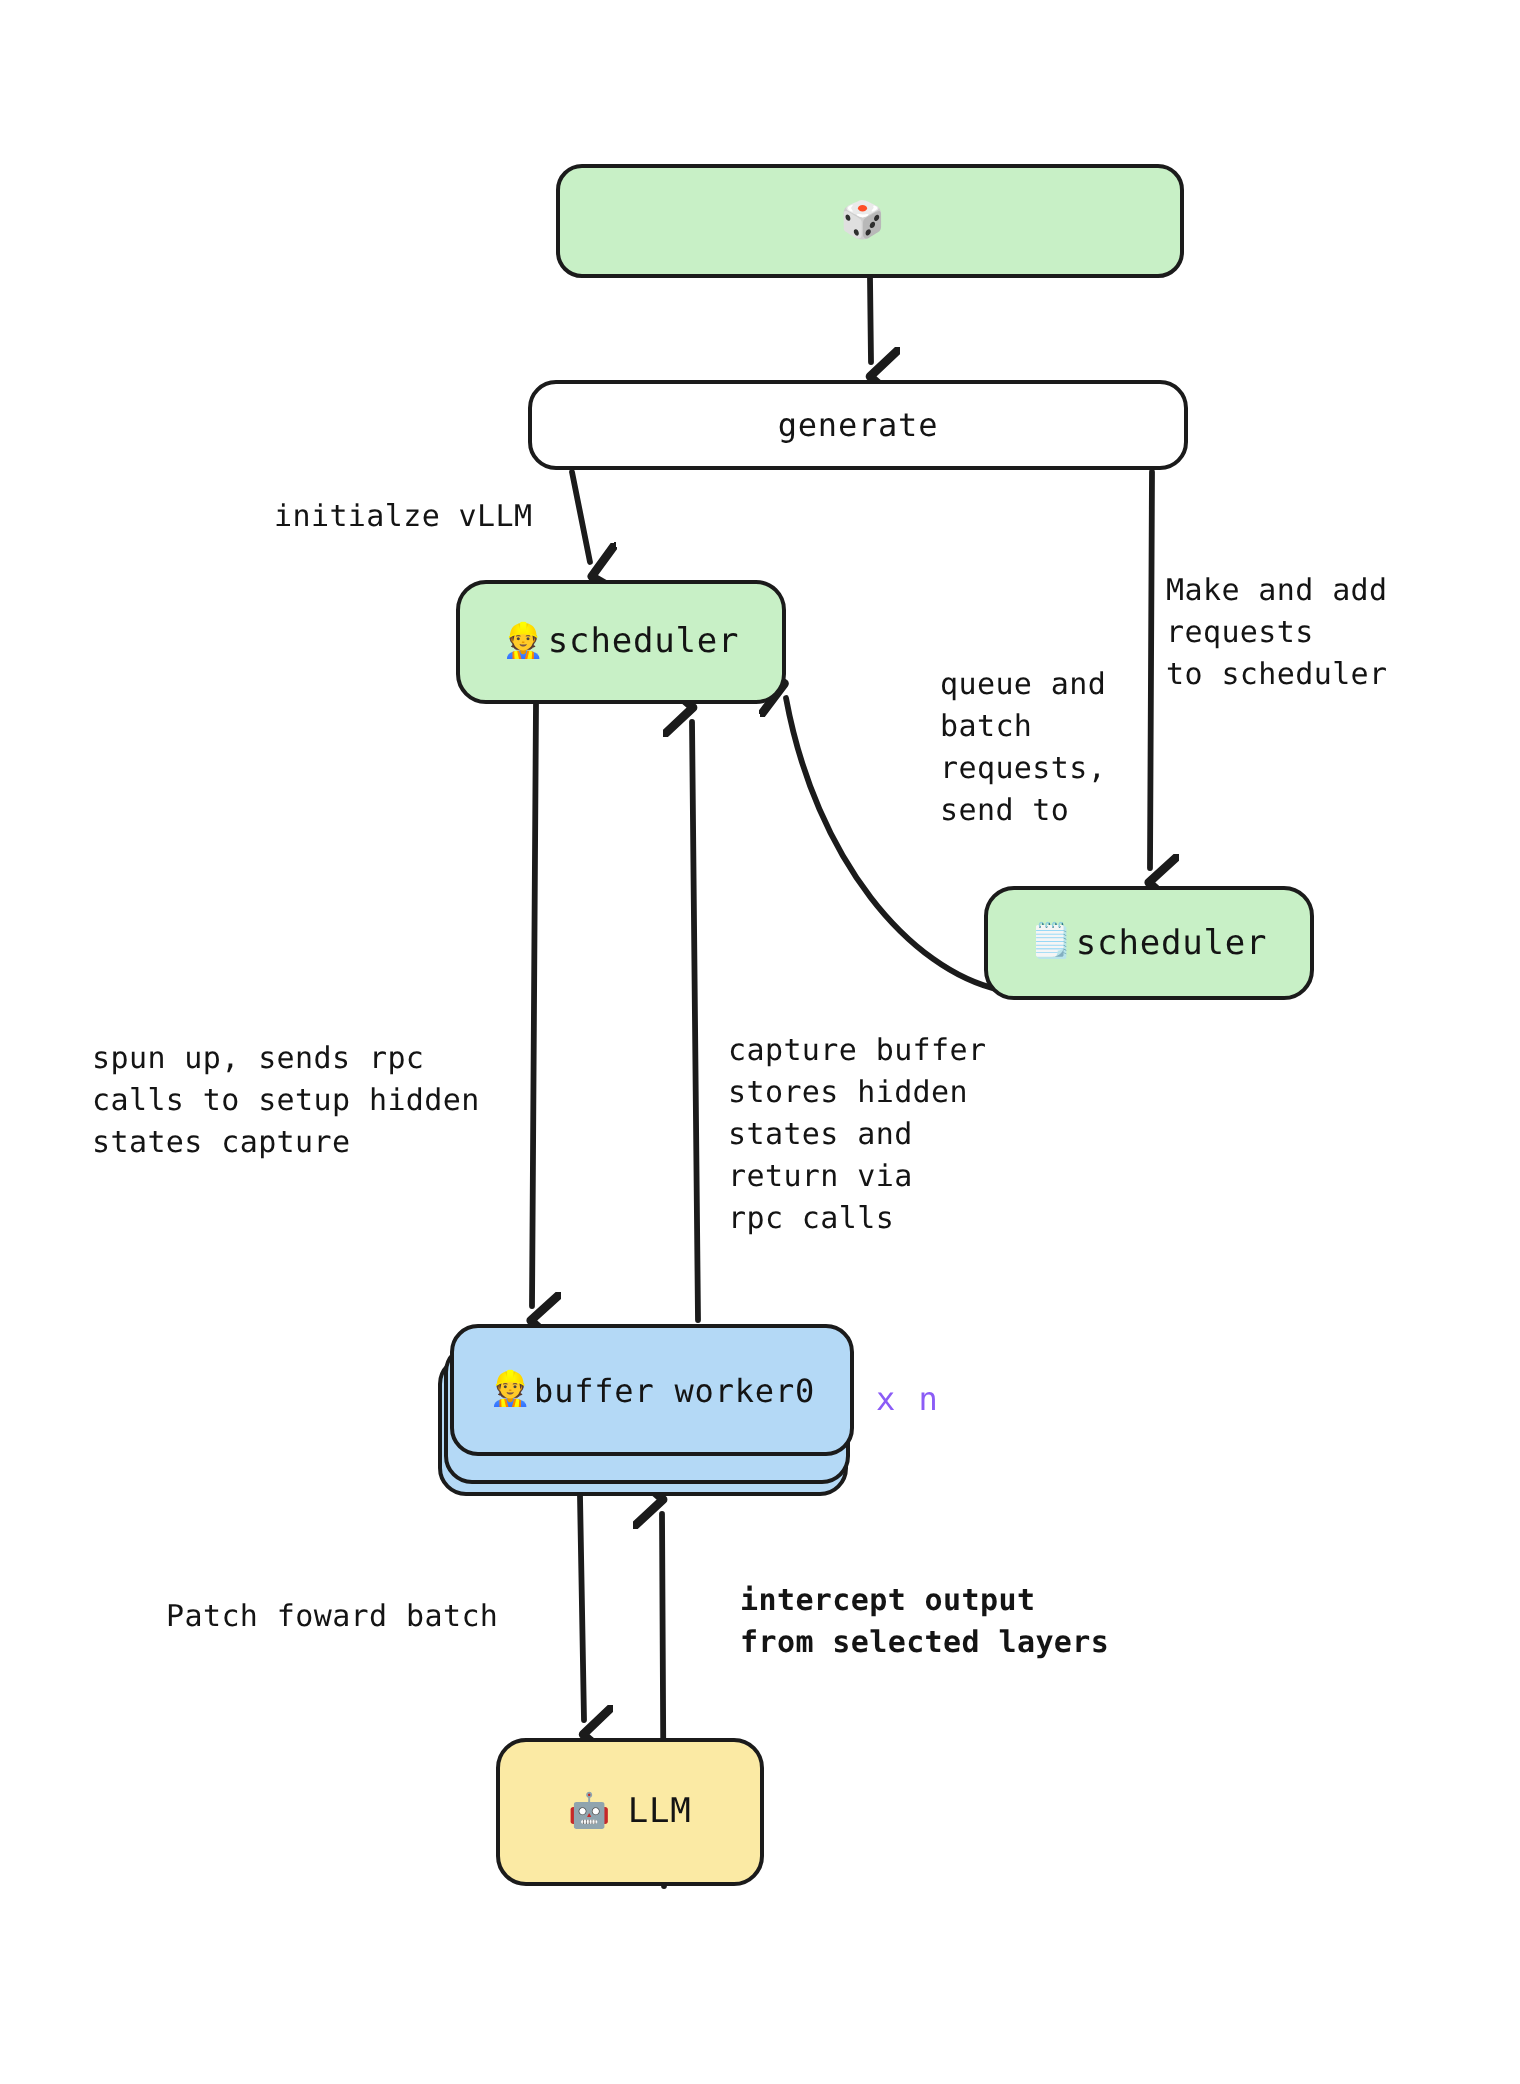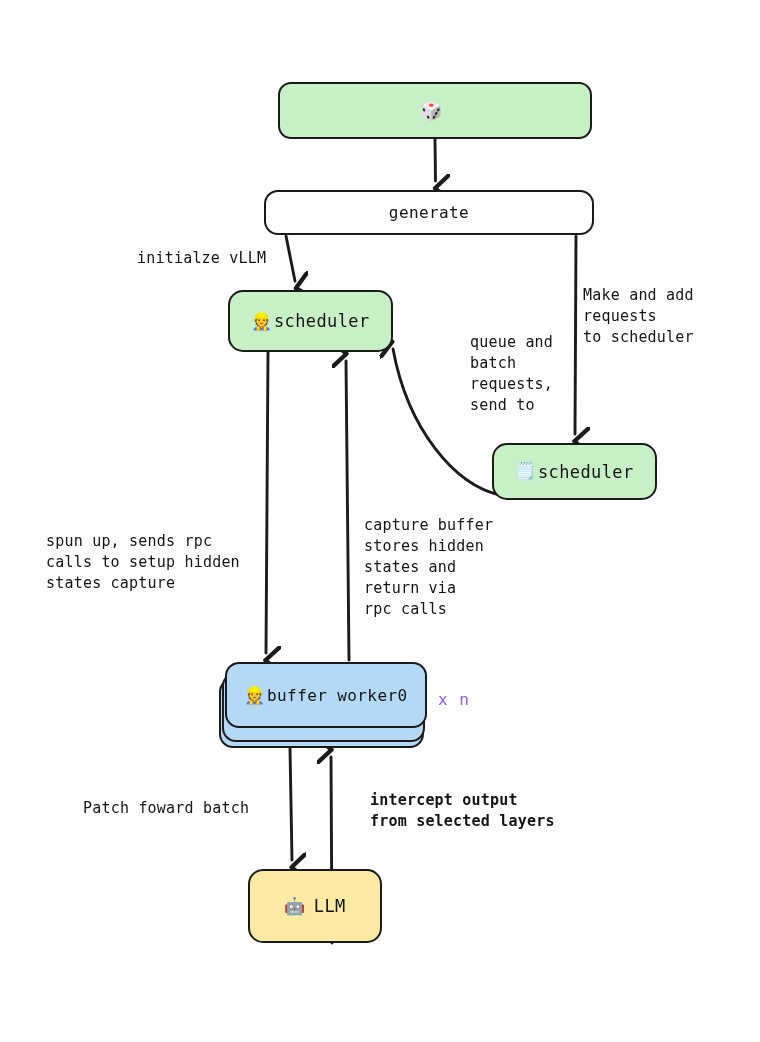--- a/index.html
+++ b/index.html
@@ -111,21 +111,21 @@
     font-family: "DejaVu Sans Mono", "Liberation Mono", monospace;
     font-size: 15px;
     color: #141414;
     line-height: 21px;
     white-space: pre;
     letter-spacing: 0.2px;
   }
   #label-initialize-vllm { left: 137px; top: 248px; }
   #label-make-add-requests { left: 583px; top: 285px; }
   #label-queue-batch { left: 422px; top: 332px; margin-left: 48px; }
-  #label-spun-up-rpc { left: 46px; top: 519px; margin-top: 12px; }
+  #label-spun-up-rpc { left: 46px; top: 519px; }
   #label-capture-buffer { left: 364px; top: 515px; }
   #label-patch-forward { left: 83px; top: 798px; }
   #label-intercept-output { left: 370px; top: 790px; font-weight: bold; }
 </style>
 </head>
 <body>
 
 <svg id="canvas" viewBox="0 0 760 1042" xmlns="http://www.w3.org/2000/svg">
   <defs>
     <marker id="ah" markerWidth="14" markerHeight="14" refX="2.5" refY="5" orient="auto" markerUnits="strokeWidth">

